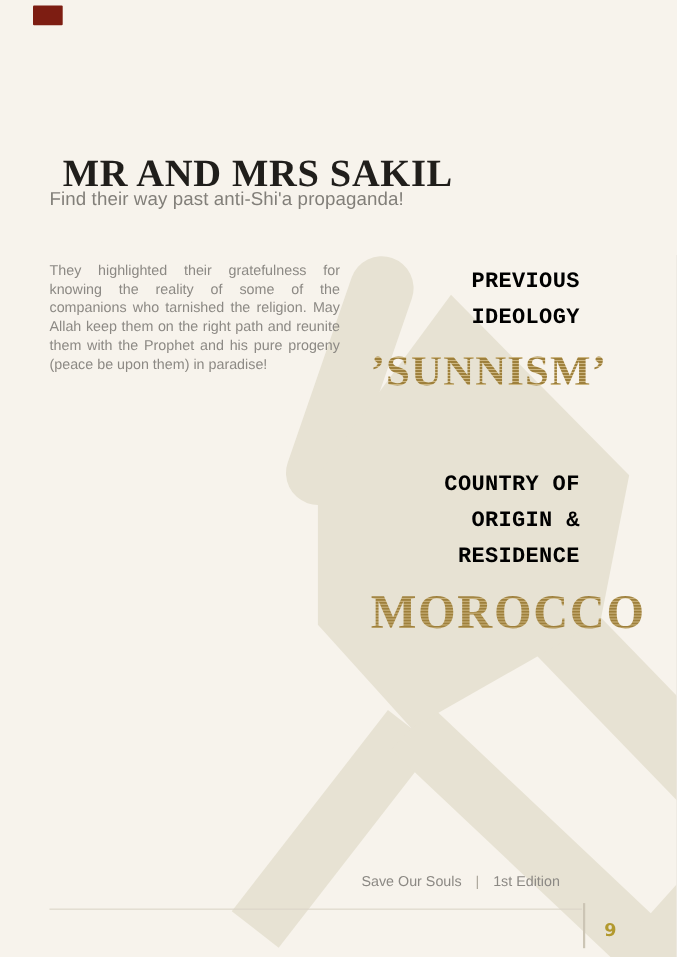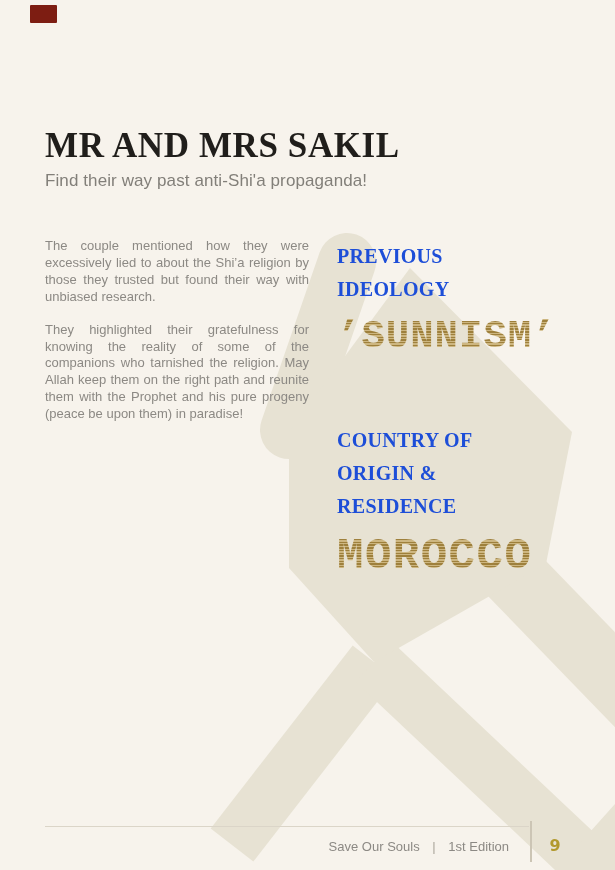--- a/index.html
+++ b/index.html
@@ -13,21 +13,21 @@
     margin:0 auto;
   }
   .watermark{position:absolute;top:0;left:0;}
 
   .corner-tab{
     position:absolute;left:30px;top:5px;width:27px;height:18px;
     background:#7d1d12;border-radius:1px;
   }
 
   .page-title{
-    position:absolute;left:45px;top:126px;margin:0;
+    position:absolute;left:45px;top:126px;margin:12px;
     font-family:"Liberation Serif",serif;font-weight:bold;
     font-size:35px;letter-spacing:0.6px;color:#201e1b;white-space:nowrap;
   }
   .page-subtitle{
     position:absolute;left:45px;top:171px;margin:0;
     font-size:17px;color:#827f79;letter-spacing:0.1px;white-space:nowrap;
   }
 
   .body-col{
     position:absolute;left:45px;top:238px;width:264px;
@@ -35,46 +35,46 @@
     text-align:justify;
   }
   .body-col p{margin:0 0 16px 0;}
 
   .facts-col{position:absolute;left:337px;top:0;width:250px;}
   .fact{position:absolute;left:0;width:250px;}
   .fact-1{top:240px;}
   .fact-2{top:424px;}
   .fact-label{
     margin:0;width:190px;
-    font-family:Liberation Serif, serif;font-weight:bold;
-    font-size:20px;line-height:33px;color:#1d4ed8;letter-spacing:0.3px;
+    font-family:Liberation Mono, monospace;font-weight:bold;
+    font-size:20px;line-height:33px;color:#000000;letter-spacing:0.3px;text-align:right;
   }
   .fact-value{
     margin-top:9px;width:max-content;white-space:nowrap;
-    font-family:Liberation Mono, monospace;font-weight:bold;
+    font-family:Liberation Serif, serif;font-weight:bold;
     color:#b3945c;
     background:repeating-linear-gradient(180deg,#9e803c 0px,#9e803c 1.3px,#cdb680 1.3px,#cdb680 2.7px);
     -webkit-background-clip:text;background-clip:text;
   }
   @supports ((-webkit-background-clip:text) or (background-clip:text)){
     .fact-value{color:transparent;}
   }
   .fact-1 .fact-value{font-size:39px;letter-spacing:1px;}
   .fact-2 .fact-value{font-size:44px;letter-spacing:1.5px;margin-top:8px;}
 
   .footer-rule{
     position:absolute;left:45px;top:826px;width:484px;height:1px;
     background:#dbd5c8;
   }
   .footer-left{
     position:absolute;left:45px;top:889px;
     font-size:13px;color:#8c8984;white-space:nowrap;
   }
   .footer-right{
-    position:absolute;right:106px;top:839px;
+    position:absolute;right:106px;top:793px;
     font-size:13px;color:#8c8984;white-space:nowrap;text-align:right;
   }
   .footer-sep{color:#aba69b;margin:0 9px;}
   .footer-vdiv{
     position:absolute;left:530px;top:821px;width:1.5px;height:41px;
     background:#ccc5b5;
   }
   .footer-page-number{
     position:absolute;left:538px;top:836px;width:34px;text-align:center;
     font-family:"DejaVu Sans",sans-serif;font-weight:bold;
@@ -98,21 +98,20 @@
       <polygon points="556,870 615,804 615,870"></polygon>
     </g>
   </svg>
 
   <div class="corner-tab"></div>
 
   <h1 class="page-title">MR AND MRS SAKIL</h1>
   <p class="page-subtitle">Find their way past anti-Shi'a propaganda!</p>
 
   <section class="body-col">
-    <p>The couple mentioned how they were excessively lied to about the Shi’a religion by those they trusted but found their way with unbiased research.</p>
     <p>They highlighted their gratefulness for knowing the reality of some of the companions who tarnished the religion. May Allah keep them on the right path and reunite them with the Prophet and his pure progeny (peace be upon them) in paradise!</p>
   </section>
 
   <aside class="facts-col">
     <div class="fact fact-1">
       <h2 class="fact-label">PREVIOUS IDEOLOGY</h2>
       <div class="fact-value">’SUNNISM’</div>
     </div>
     <div class="fact fact-2">
       <h2 class="fact-label">COUNTRY OF ORIGIN &amp; RESIDENCE</h2>

